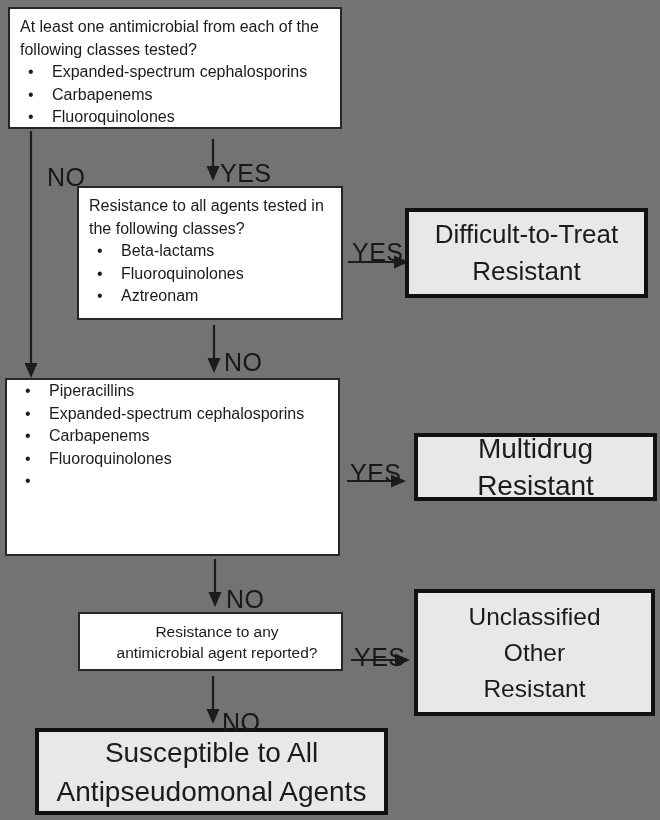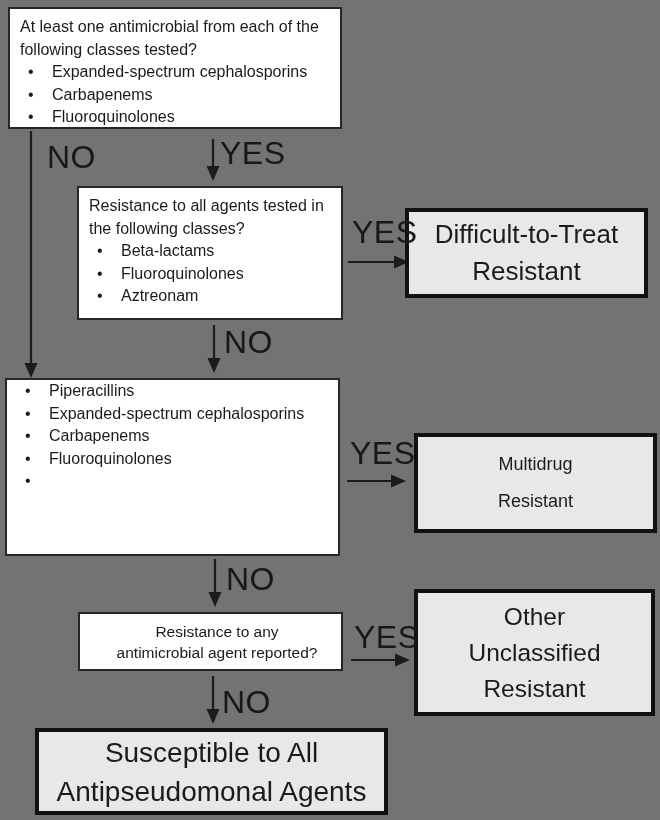--- a/index.html
+++ b/index.html
@@ -15,30 +15,30 @@
   .qbox .qtitle{padding:7px 4px 0 10px;}
   .bullet{display:flex;padding-left:13px;}
   .bullet .dot{flex:0 0 24px;text-align:left;padding-left:5px;}
   .obox{
     position:absolute;background:#e8e8e8;border:4.5px solid #111111;
     box-sizing:border-box;display:flex;flex-direction:column;
     align-items:center;justify-content:center;text-align:center;
   }
   .obox span{display:block;}
   .edge-label{
-    position:absolute;font-size:32px;line-height:1;letter-spacing:0.5px;color:#181818;
+    position:absolute;font-size:25px;line-height:1;letter-spacing:0.5px;color:#181818;margin-top:24px;
   }
   #q1{left:8px;top:7px;width:334px;height:122px;}
   #q2{left:77px;top:186px;width:266px;height:134px;}
   #q3{left:5px;top:378px;width:335px;height:178px;}
   #q4{left:78px;top:612px;width:265px;height:59px;text-align:center;
       display:flex;flex-direction:column;justify-content:center;
       font-size:15.5px;line-height:21px;padding-left:13px;}
   #r1{left:405px;top:208px;width:243px;height:90px;font-size:26px;line-height:37px;}
-  #r2{left:414px;top:433px;width:243px;height:100px;font-size:18px;line-height:37px;}
+  #r2{left:414px;top:433px;width:243px;height:68px;font-size:28px;line-height:37px;}
   #r3{left:414px;top:589px;width:241px;height:127px;font-size:24.5px;line-height:36px;}
   #r4{left:35px;top:728px;width:353px;height:87px;font-size:28px;line-height:39px;}
   #lbl-no1{left:47px;top:141px;}
   #lbl-yes1{left:220px;top:137px;}
   #lbl-yes2{left:352px;top:216px;}
   #lbl-no2{left:224px;top:326px;}
   #lbl-yes3{left:350px;top:437px;}
   #lbl-no3{left:226px;top:563px;}
   #lbl-yes4{left:354px;top:621px;}
   #lbl-no4{left:222px;top:686px;}
@@ -148,22 +148,22 @@
     <span>Difficult-to-Treat</span>
     <span>Resistant</span>
   </div>
 
   <div id="r2" class="obox">
     <span>Multidrug</span>
     <span>Resistant</span>
   </div>
 
   <div id="r3" class="obox">
+    <span>Unclassified</span>
     <span>Other</span>
-    <span>Unclassified</span>
     <span>Resistant</span>
   </div>
 
   <div id="r4" class="obox">
     <span>Susceptible to All</span>
     <span>Antipseudomonal Agents</span>
   </div>
 
   <span id="lbl-no1" class="edge-label">NO</span>
   <span id="lbl-yes1" class="edge-label">YES</span>

